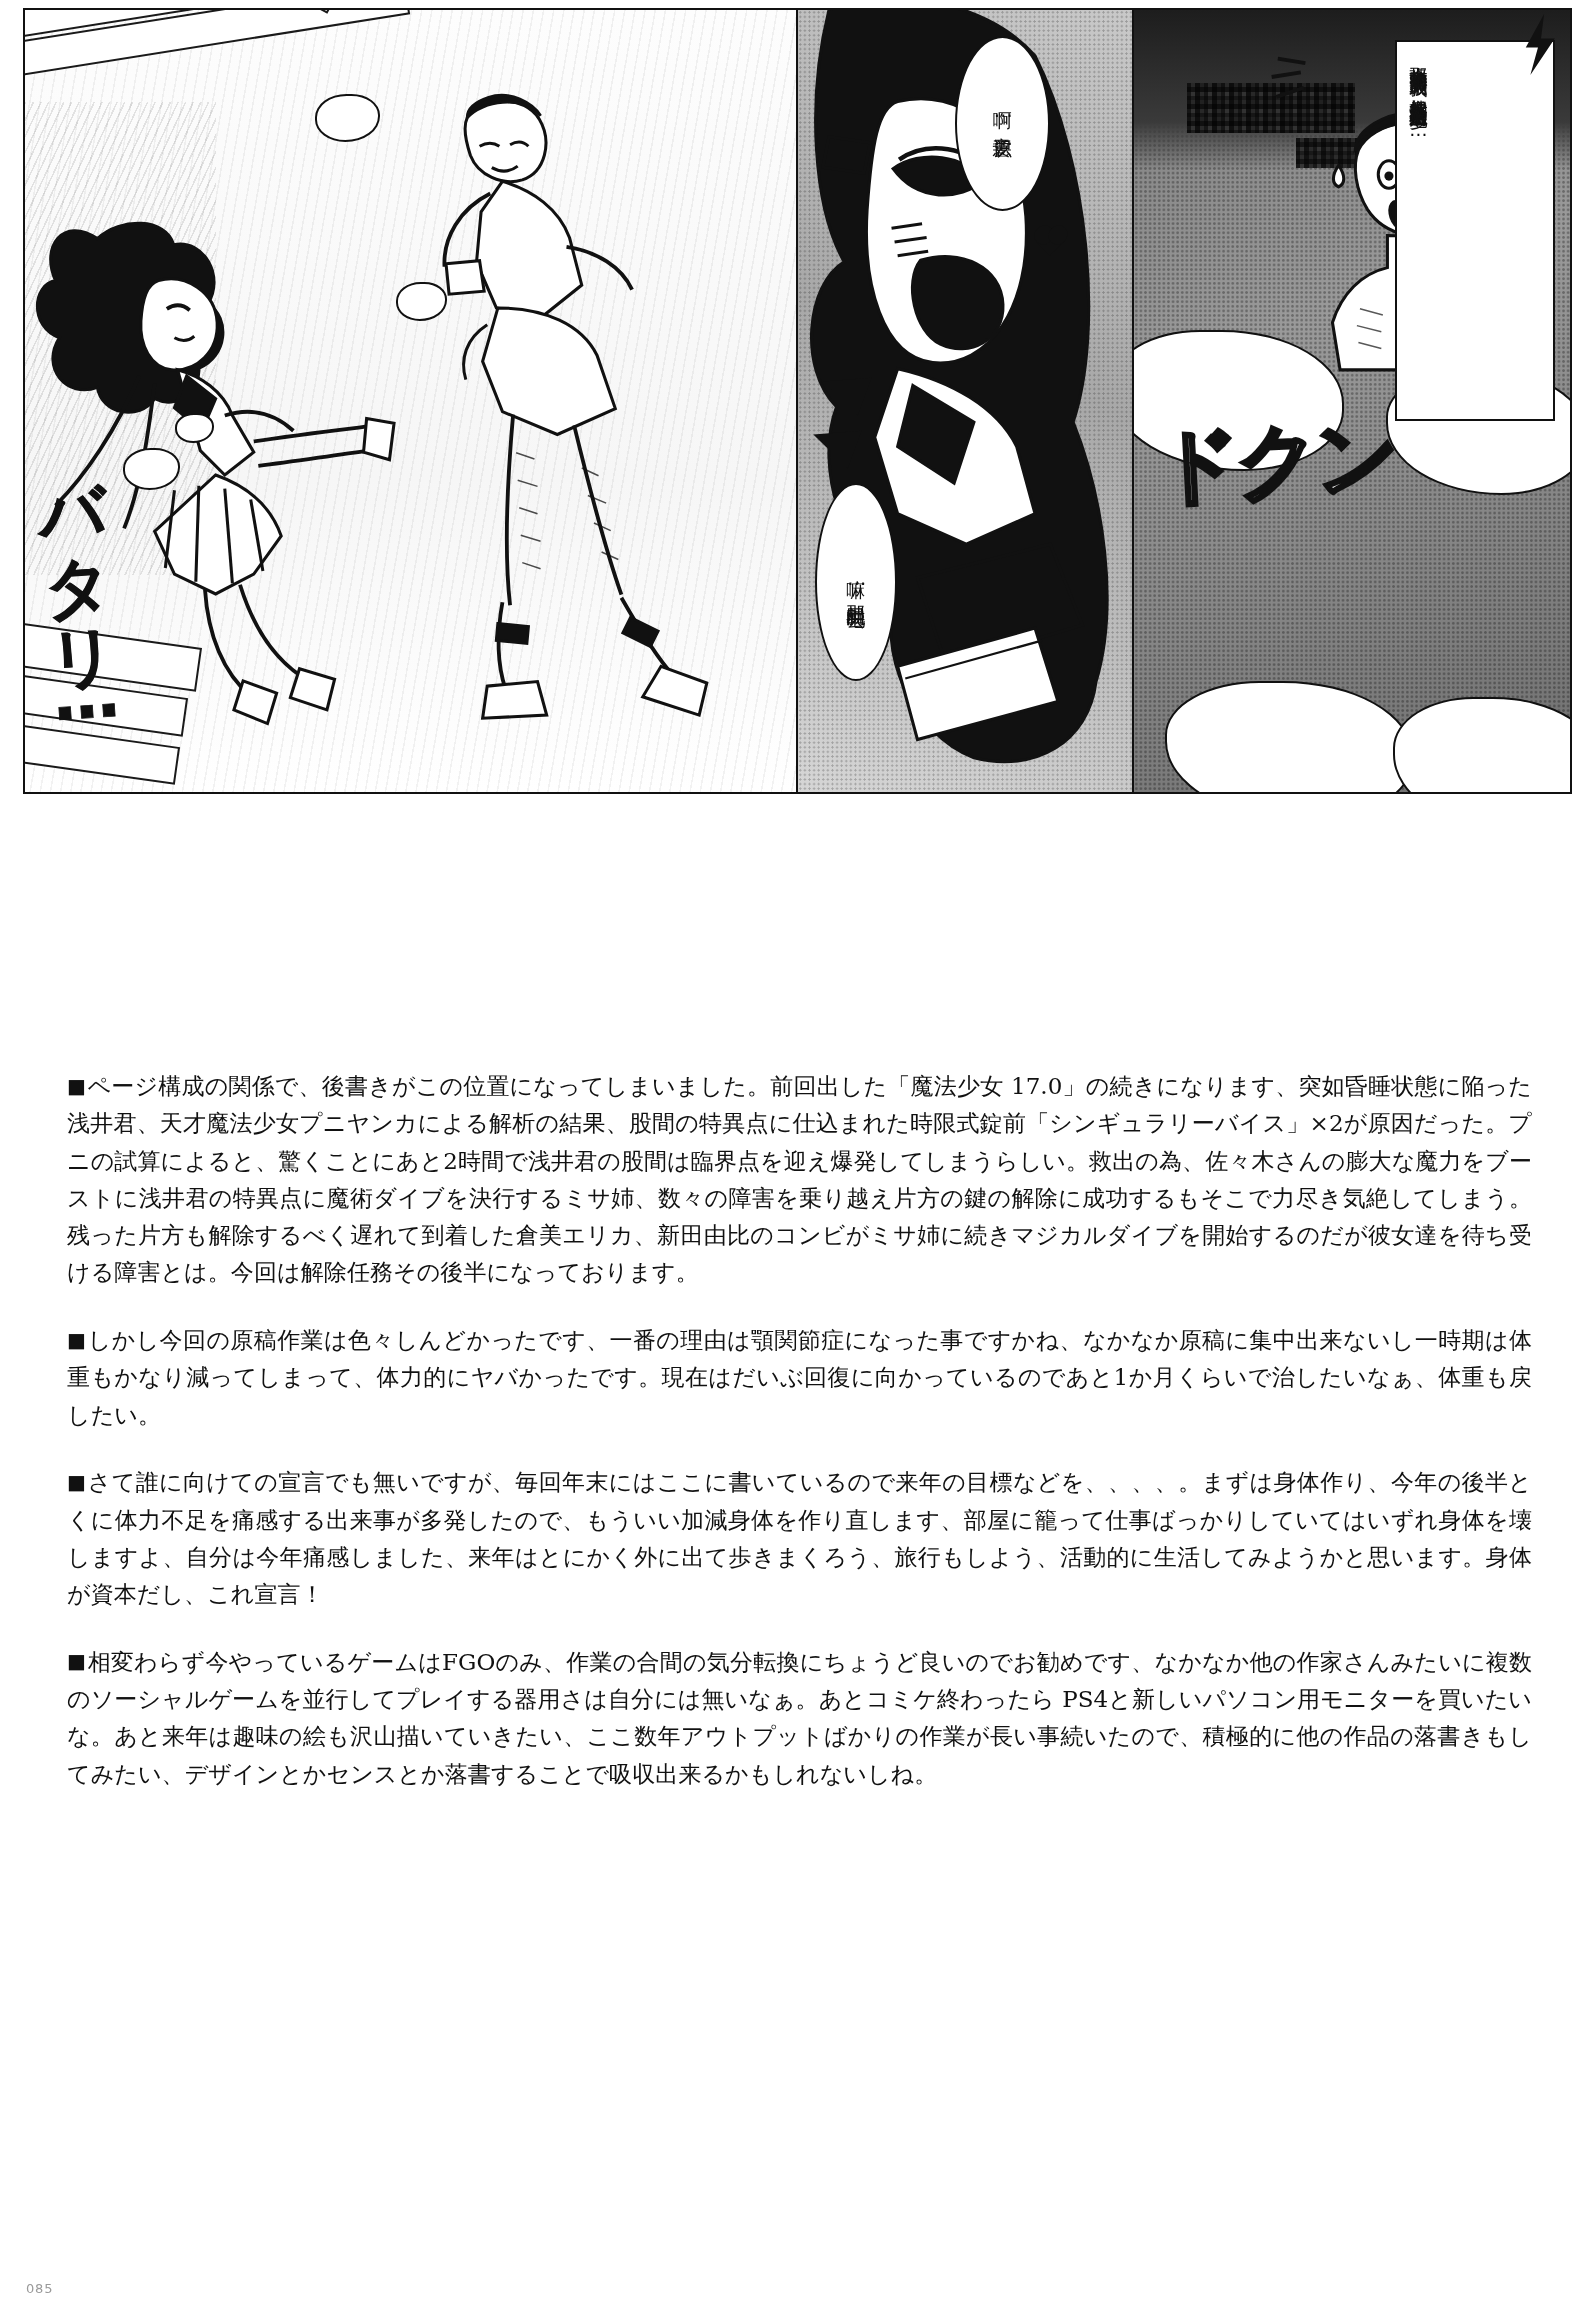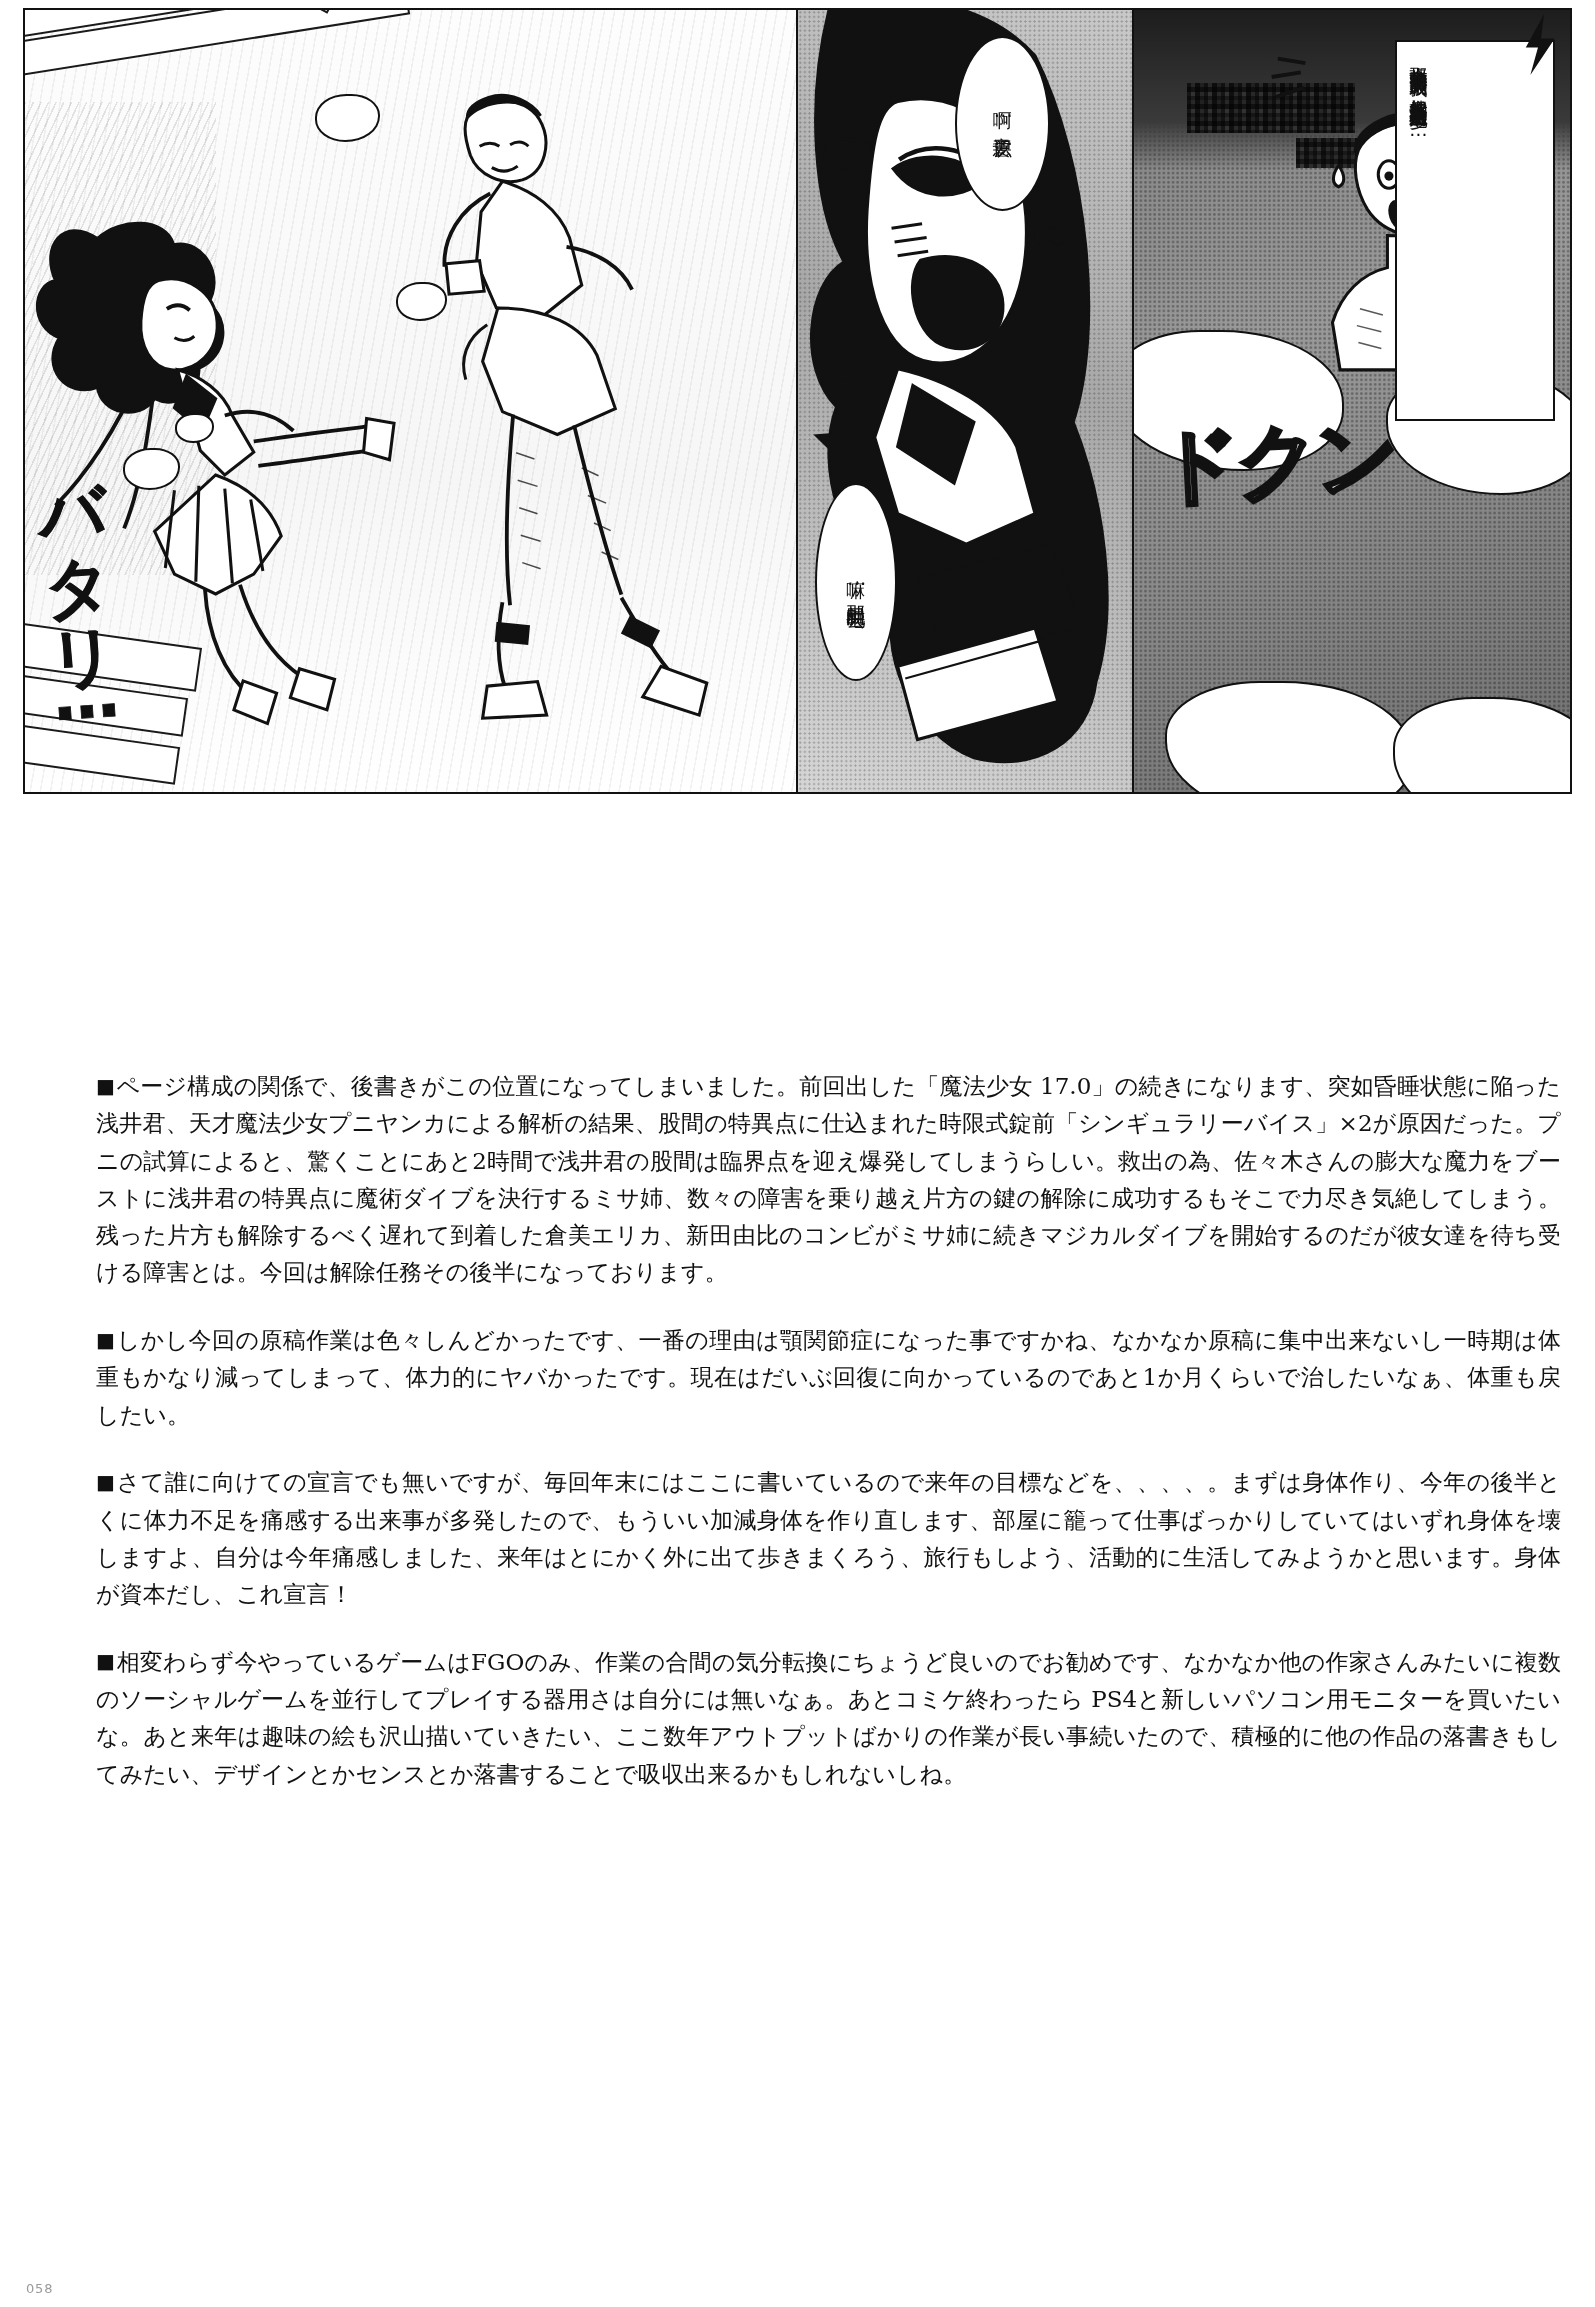--- a/index.html
+++ b/index.html
@@ -212,21 +212,20 @@
     border-bottom: 20px solid transparent;
     border-right: 44px solid #111;
   }
 
   
   .afterword {
     position: absolute;
     left: 67px;
     top: 1068px;
     width: 1465px;
-    margin-left: 29px;
   }
   .para {
     font-family: "DejaVu Serif", "Liberation Serif", serif;
     font-size: 23px;
     line-height: 1.62;
     color: #111;
     margin: 0 0 30.5px 0;
     text-align: justify;
     letter-spacing: 0.1px;
   }
@@ -452,15 +451,15 @@
     </div>
   </div>
 
   <div class="afterword">
     <p class="para"><span class="marker">■</span><span>ページ構成の関係で、後書きがこの位置になってしまいました。前回出した「魔法少女 17.0」の続きになります、突如昏睡状態に陥った浅井君、天才魔法少女プニヤンカによる解析の結果、股間の特異点に仕込まれた時限式錠前「シンギュラリーバイス」×2が原因だった。プニの試算によると、驚くことにあと2時間で浅井君の股間は臨界点を迎え爆発してしまうらしい。救出の為、佐々木さんの膨大な魔力をブーストに浅井君の特異点に魔術ダイブを決行するミサ姉、数々の障害を乗り越え片方の鍵の解除に成功するもそこで力尽き気絶してしまう。残った片方も解除するべく遅れて到着した倉美エリカ、新田由比のコンビがミサ姉に続きマジカルダイブを開始するのだが彼女達を待ち受ける障害とは。今回は解除任務その後半になっております。</span></p>
     <p class="para"><span class="marker">■</span><span>しかし今回の原稿作業は色々しんどかったです、一番の理由は顎関節症になった事ですかね、なかなか原稿に集中出来ないし一時期は体重もかなり減ってしまって、体力的にヤバかったです。現在はだいぶ回復に向かっているのであと1か月くらいで治したいなぁ、体重も戻したい。</span></p>
     <p class="para"><span class="marker">■</span><span>さて誰に向けての宣言でも無いですが、毎回年末にはここに書いているので来年の目標などを、、、、。まずは身体作り、今年の後半とくに体力不足を痛感する出来事が多発したので、もういい加減身体を作り直します、部屋に籠って仕事ばっかりしていてはいずれ身体を壊しますよ、自分は今年痛感しました、来年はとにかく外に出て歩きまくろう、旅行もしよう、活動的に生活してみようかと思います。身体が資本だし、これ宣言！</span></p>
     <p class="para"><span class="marker">■</span><span>相変わらず今やっているゲームはFGOのみ、作業の合間の気分転換にちょうど良いのでお勧めです、なかなか他の作家さんみたいに複数のソーシャルゲームを並行してプレイする器用さは自分には無いなぁ。あとコミケ終わったら PS4と新しいパソコン用モニターを買いたいな。あと来年は趣味の絵も沢山描いていきたい、ここ数年アウトプットばかりの作業が長い事続いたので、積極的に他の作品の落書きもしてみたい、デザインとかセンスとか落書することで吸収出来るかもしれないしね。</span></p>
   </div>
 
-  <div class="page-number">058</div>
+  <div class="page-number">085</div>
 </div>
 
 
 </body></html>

